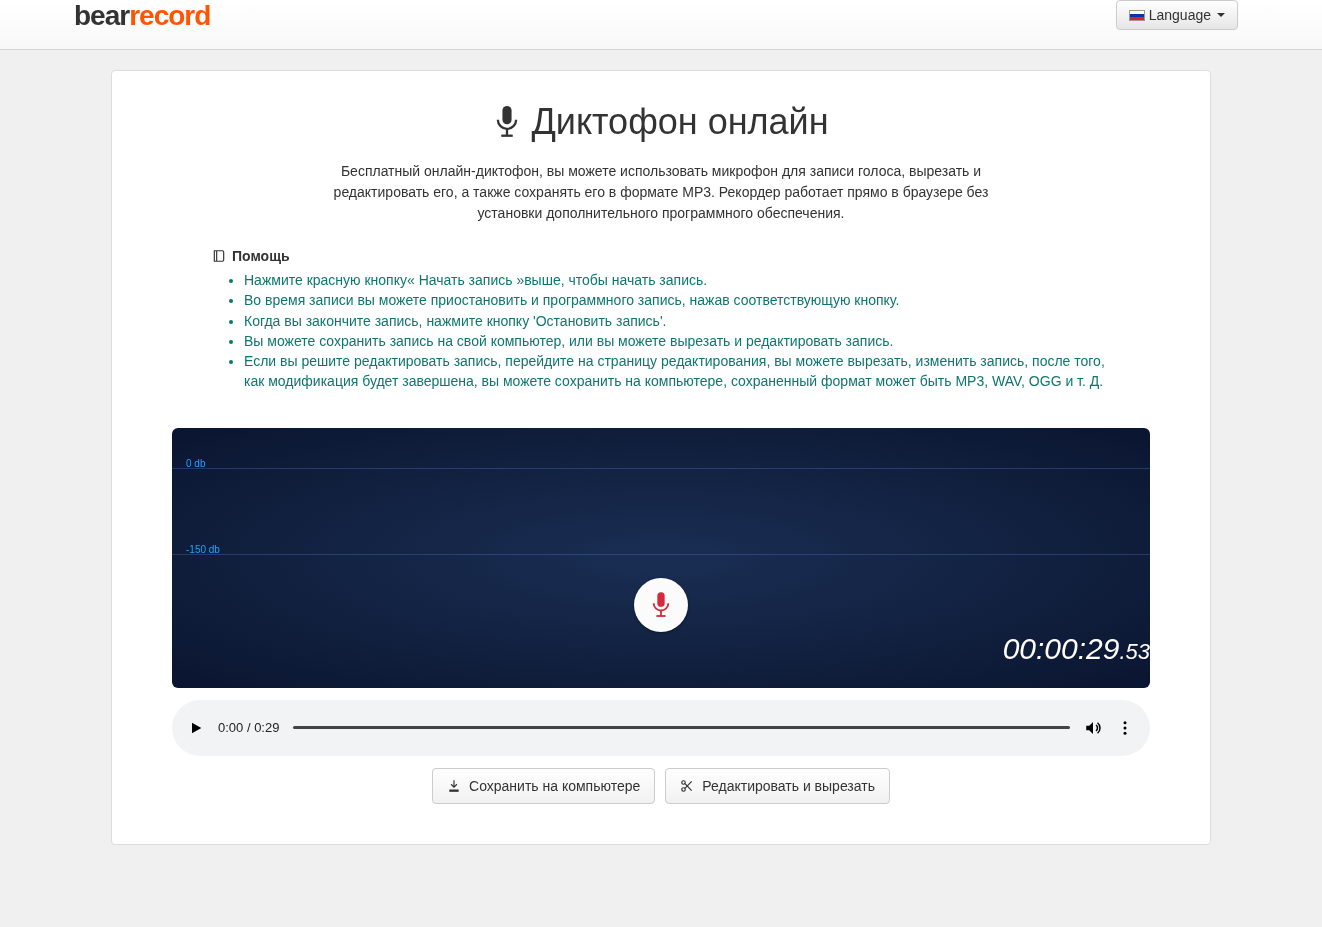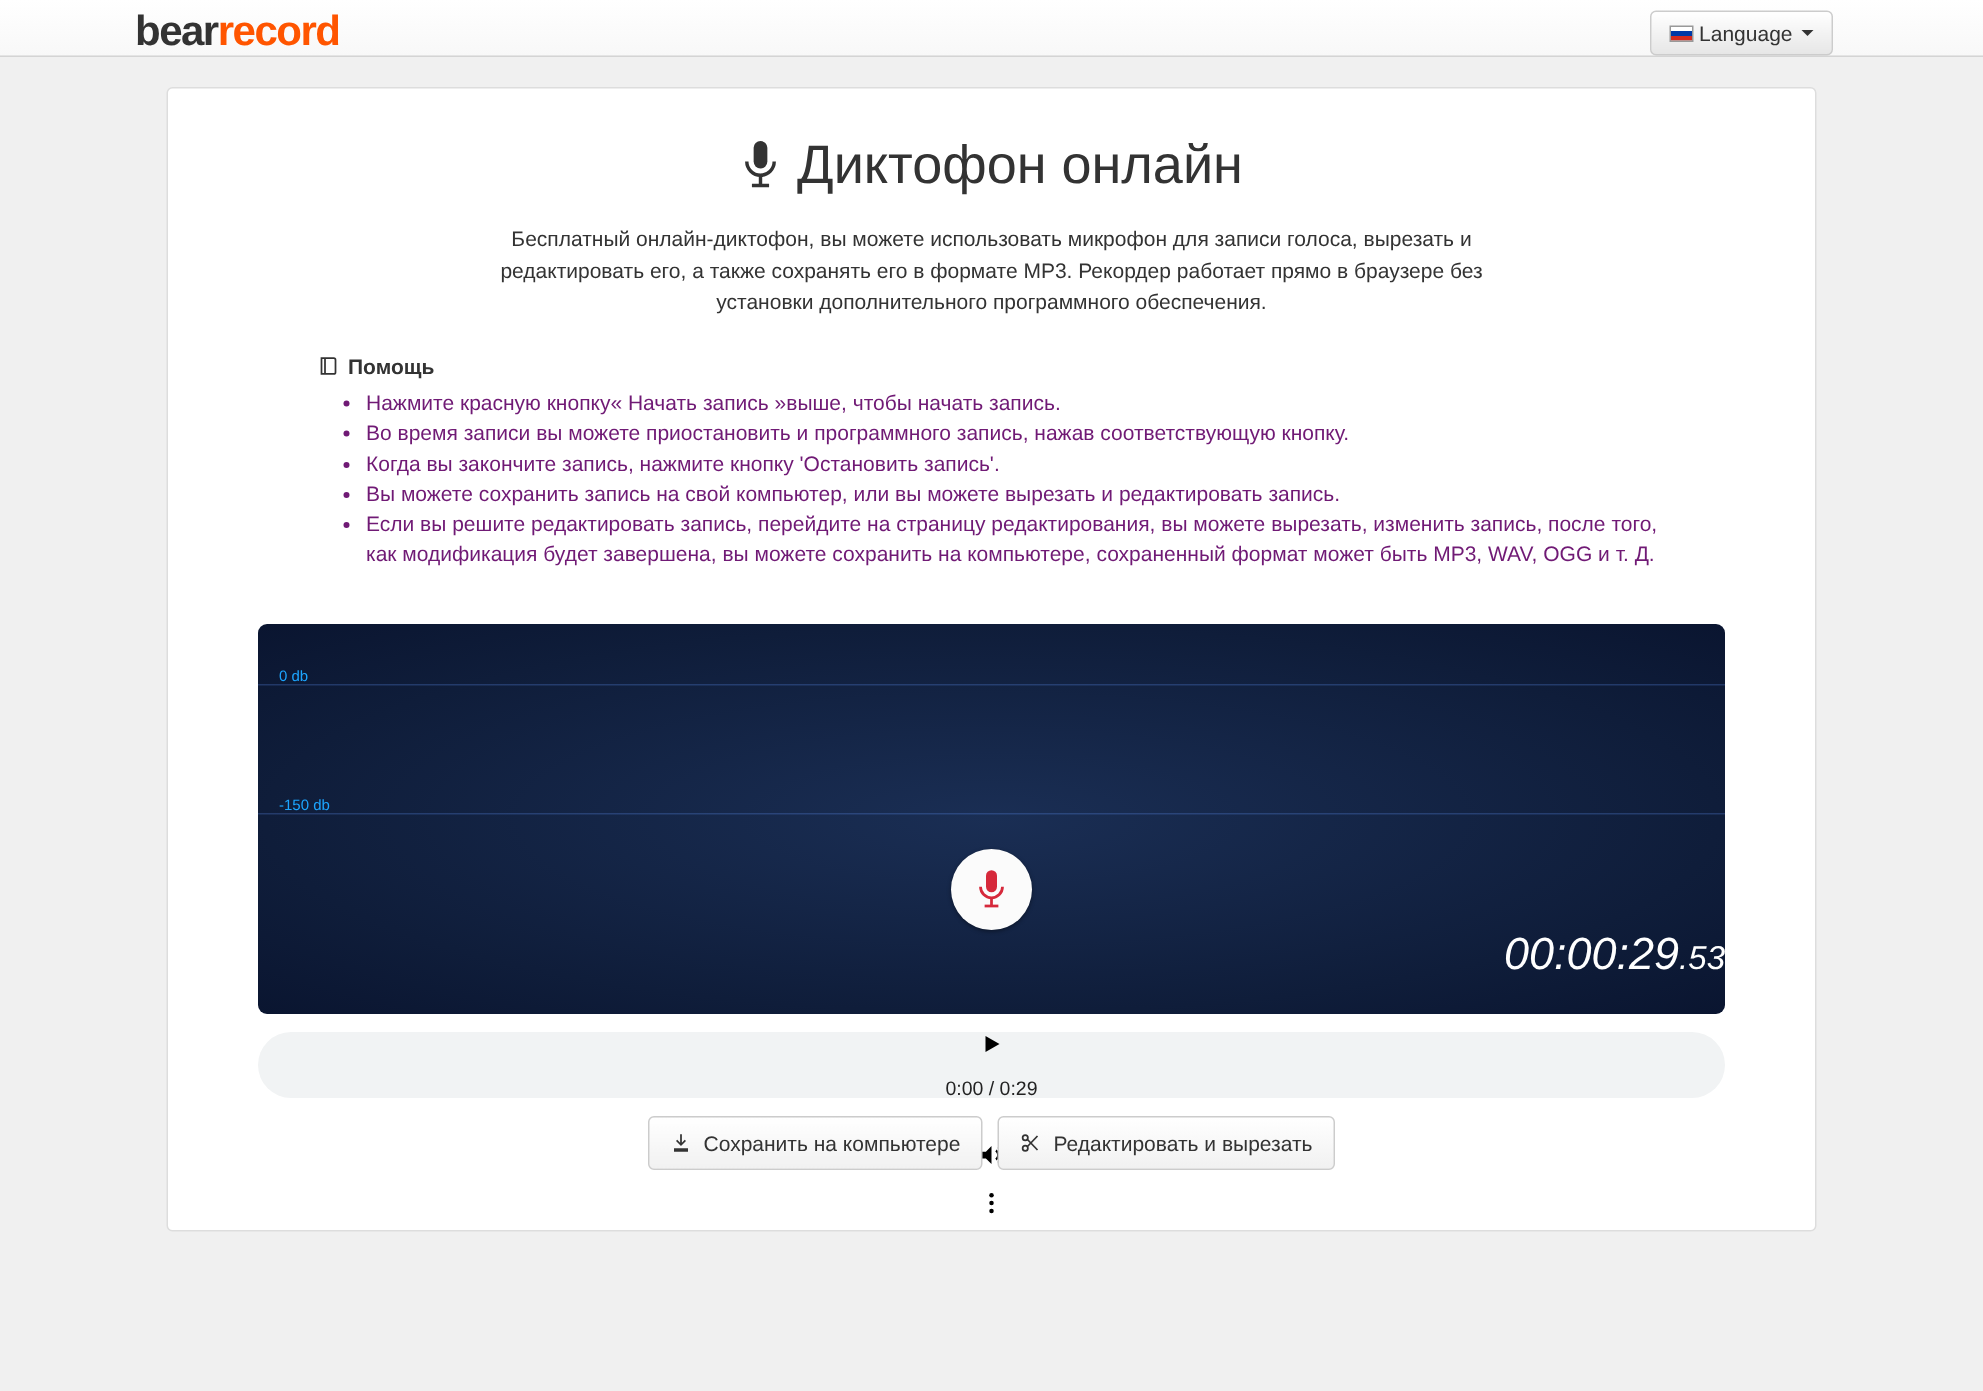--- a/index.html
+++ b/index.html
@@ -9,24 +9,24 @@
     color: #333;
     width: 1322px;
     height: 927px;
     overflow: hidden;
     position: relative;
   }
   
   .navbar {
     background: linear-gradient(#fff, #f8f8f8);
     border-bottom: 1px solid #d4d4d4;
-    height: 38px;
-    display: flex;
-    align-items: flex-end;
-    padding: 0 20px;
+    height: 50px;
+    display: flex;
+    align-items: flex-start;
+    padding: 0 4px;
   }
   .navbar-brand {
     font-size: 28px;
     font-weight: 700;
     letter-spacing: -1px;
     margin-left: 70px;
   }
   .navbar-brand .bear { color: #333; }
   .navbar-brand .record { color: #ff5500; }
   .nav-links {
@@ -115,21 +115,21 @@
     font-size: 14px;
     display: flex;
     align-items: center;
     gap: 6px;
     color: #333;
   }
   .help-list {
     margin: 6px 0 0 32px;
     font-size: 14px;
     line-height: 1.45;
-    color: #701a75;
+    color: #0f766e;
   }
   .help-list li {
     margin-bottom: 0;
   }
   
   .recorder {
     margin-top: 36px;
     background: radial-gradient(ellipse at center, #1a2e54 0%, #0f1d3a 70%, #0a1530 100%);
     border-radius: 6px;
     height: 260px;
@@ -185,26 +185,25 @@
     top: 272px;
     width: 100%;
     color: #e8e8e8;
     font-size: 19px;
   }
   
   .player {
     margin-top: 12px;
     background: #f1f3f4;
     border-radius: 30px;
-    height: 44px;
+    height: 56px;
     display: flex;
     align-items: center;
     padding: 0 16px;
     gap: 14px;
-    flex-direction: column;
   }
   .play-btn svg { width: 16px; height: 16px; }
   .player-time {
     font-size: 13px;
     color: #222;
   }
   .seek {
     flex: 1;
     height: 3px;
     background: #444;

